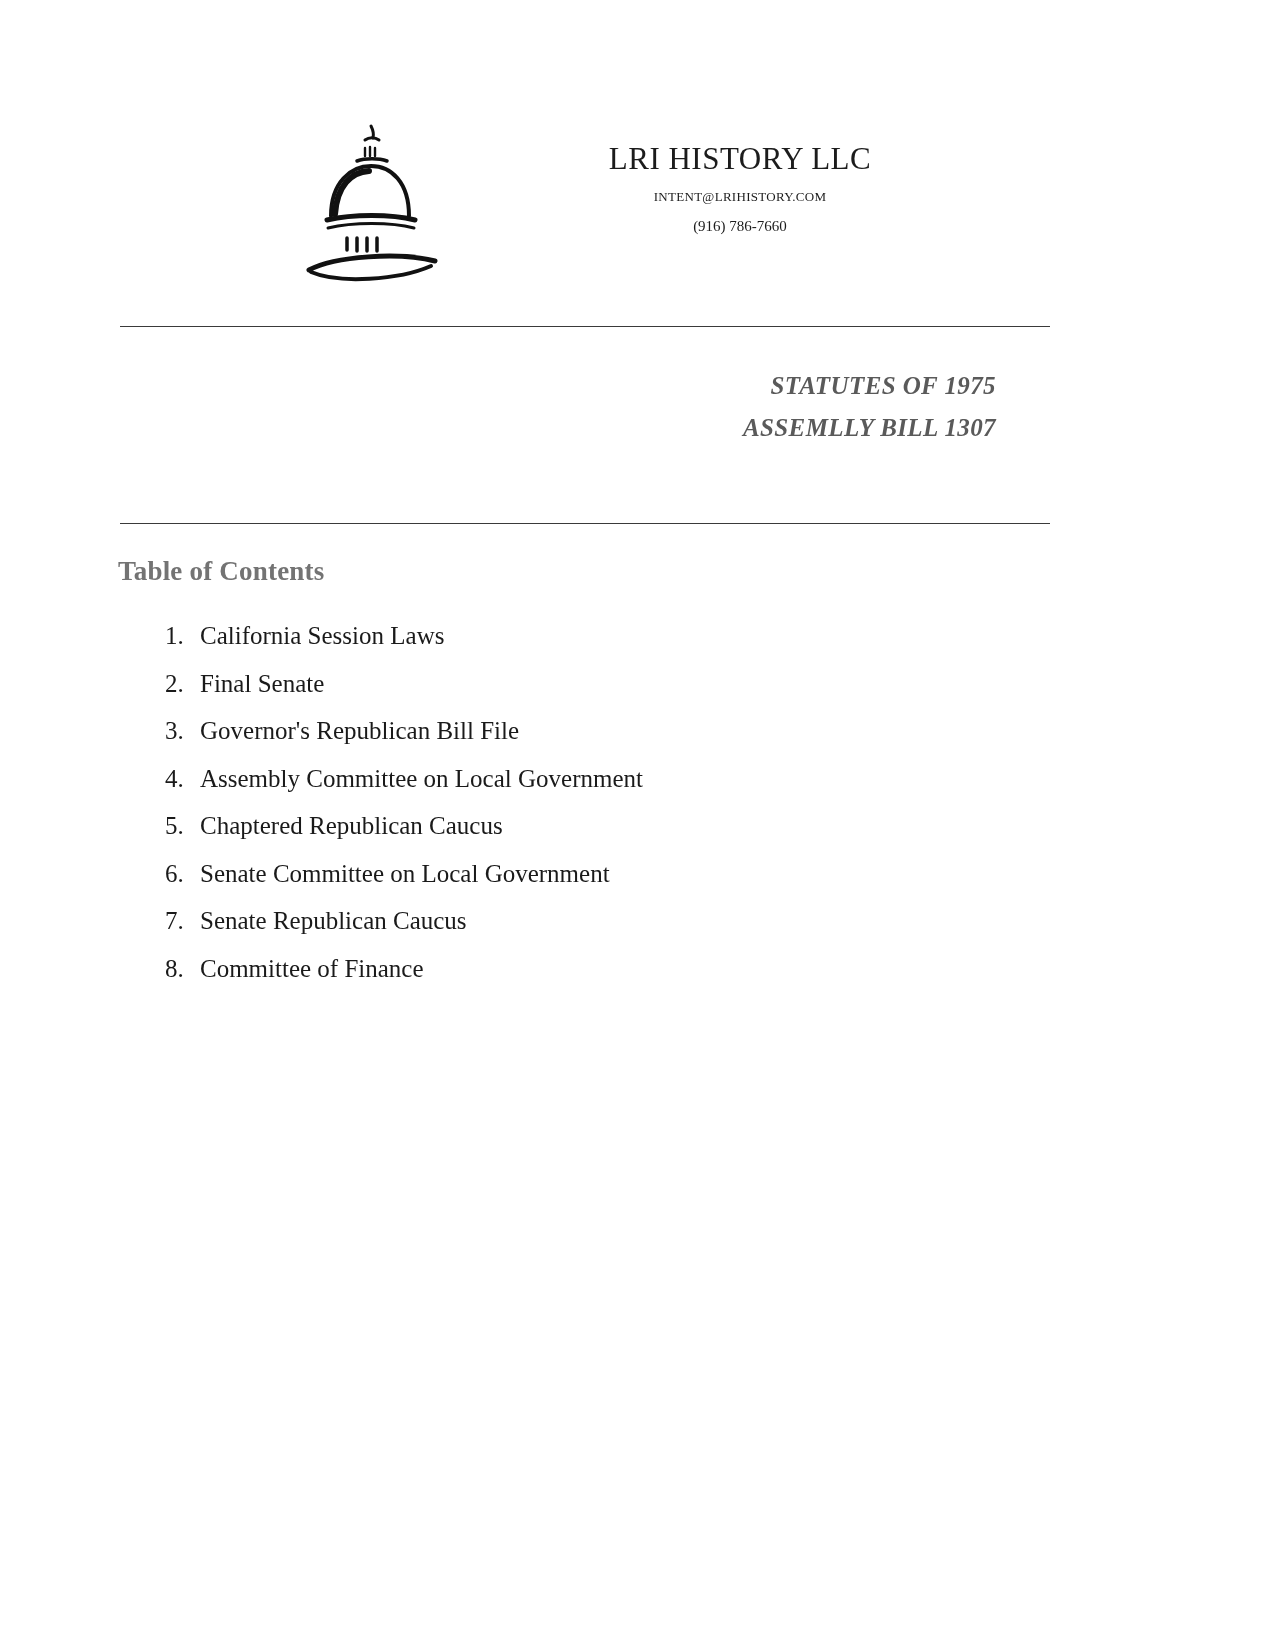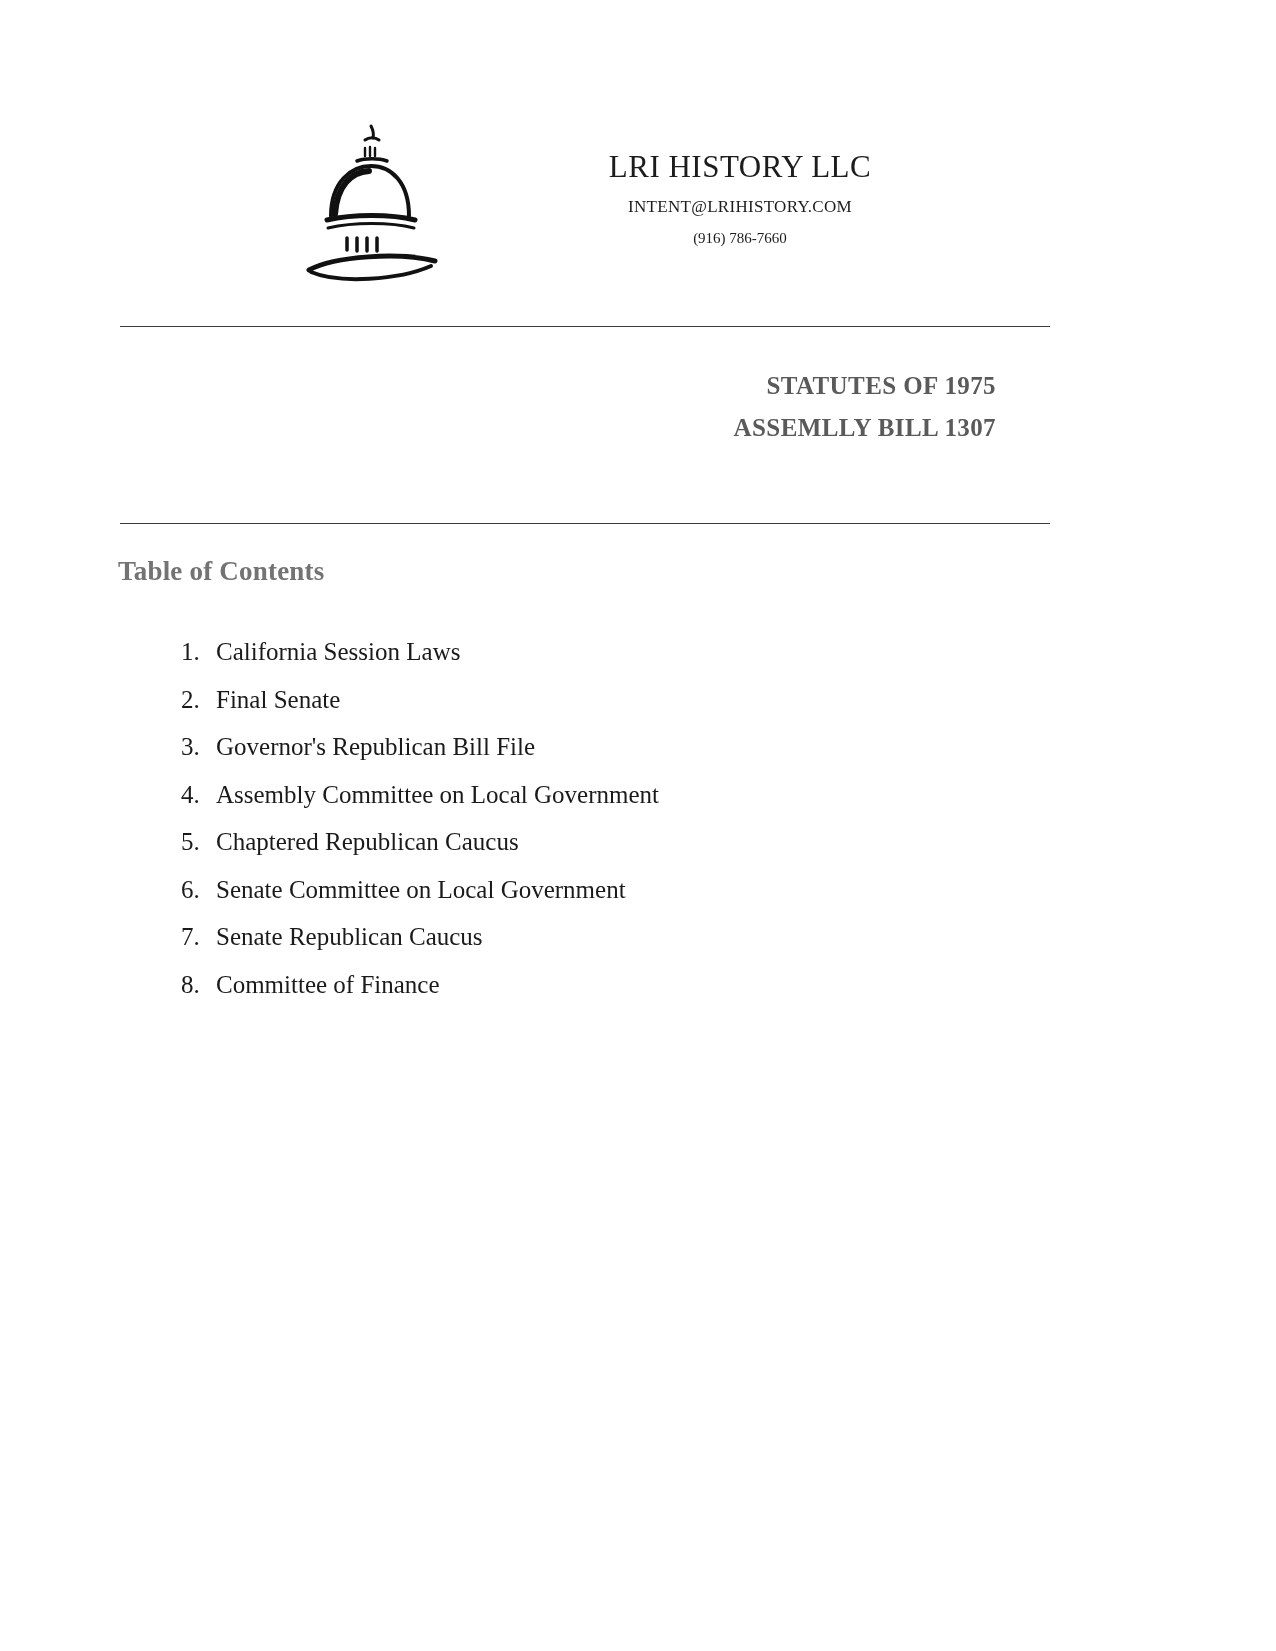--- a/index.html
+++ b/index.html
@@ -38,32 +38,31 @@
     height: 165px;
   }
   .logo svg { display: block; }
 
   .brand {
     position: absolute;
     left: 340px;
     top: 22px;
     width: 560px;
     text-align: center;
-    margin-top: 8px;
   }
   .brand-title {
     font-family: "Liberation Serif", serif;
     font-size: 31px;
     letter-spacing: 0.5px;
     color: #1c1c1c;
     line-height: 1.1;
     white-space: nowrap;
   }
   .brand-line {
-    font-size: 17px;
+    font-size: 13px;
     letter-spacing: 0.3px;
     color: #1c1c1c;
     margin-top: 13px;
   }
   .brand-phone {
     font-size: 15px;
     color: #1c1c1c;
     margin-top: 13px;
   }
 
@@ -83,37 +82,38 @@
     position: absolute;
     left: 120px;
     top: 365px;
     width: 876px;
     text-align: right;
     color: #5a5a5a;
     font-weight: bold;
     font-size: 25px;
     letter-spacing: 0.4px;
     line-height: 42px;
+    font-style: italic;
   }
 
   
   .toc-heading {
     position: absolute;
     left: 118px;
     top: 556px;
     font-size: 27px;
     font-weight: bold;
     color: #737373;
     letter-spacing: 0.2px;
   }
   ol.toc {
     position: absolute;
     left: 118px;
     top: 612px;
-    margin: 16px;
+    margin: 0;
     padding-left: 72px;
     list-style-position: outside;
   }
   ol.toc li {
     font-size: 25px;
     line-height: 47.5px;
     color: #1a1a1a;
     padding-left: 10px;
   }
 </style>

